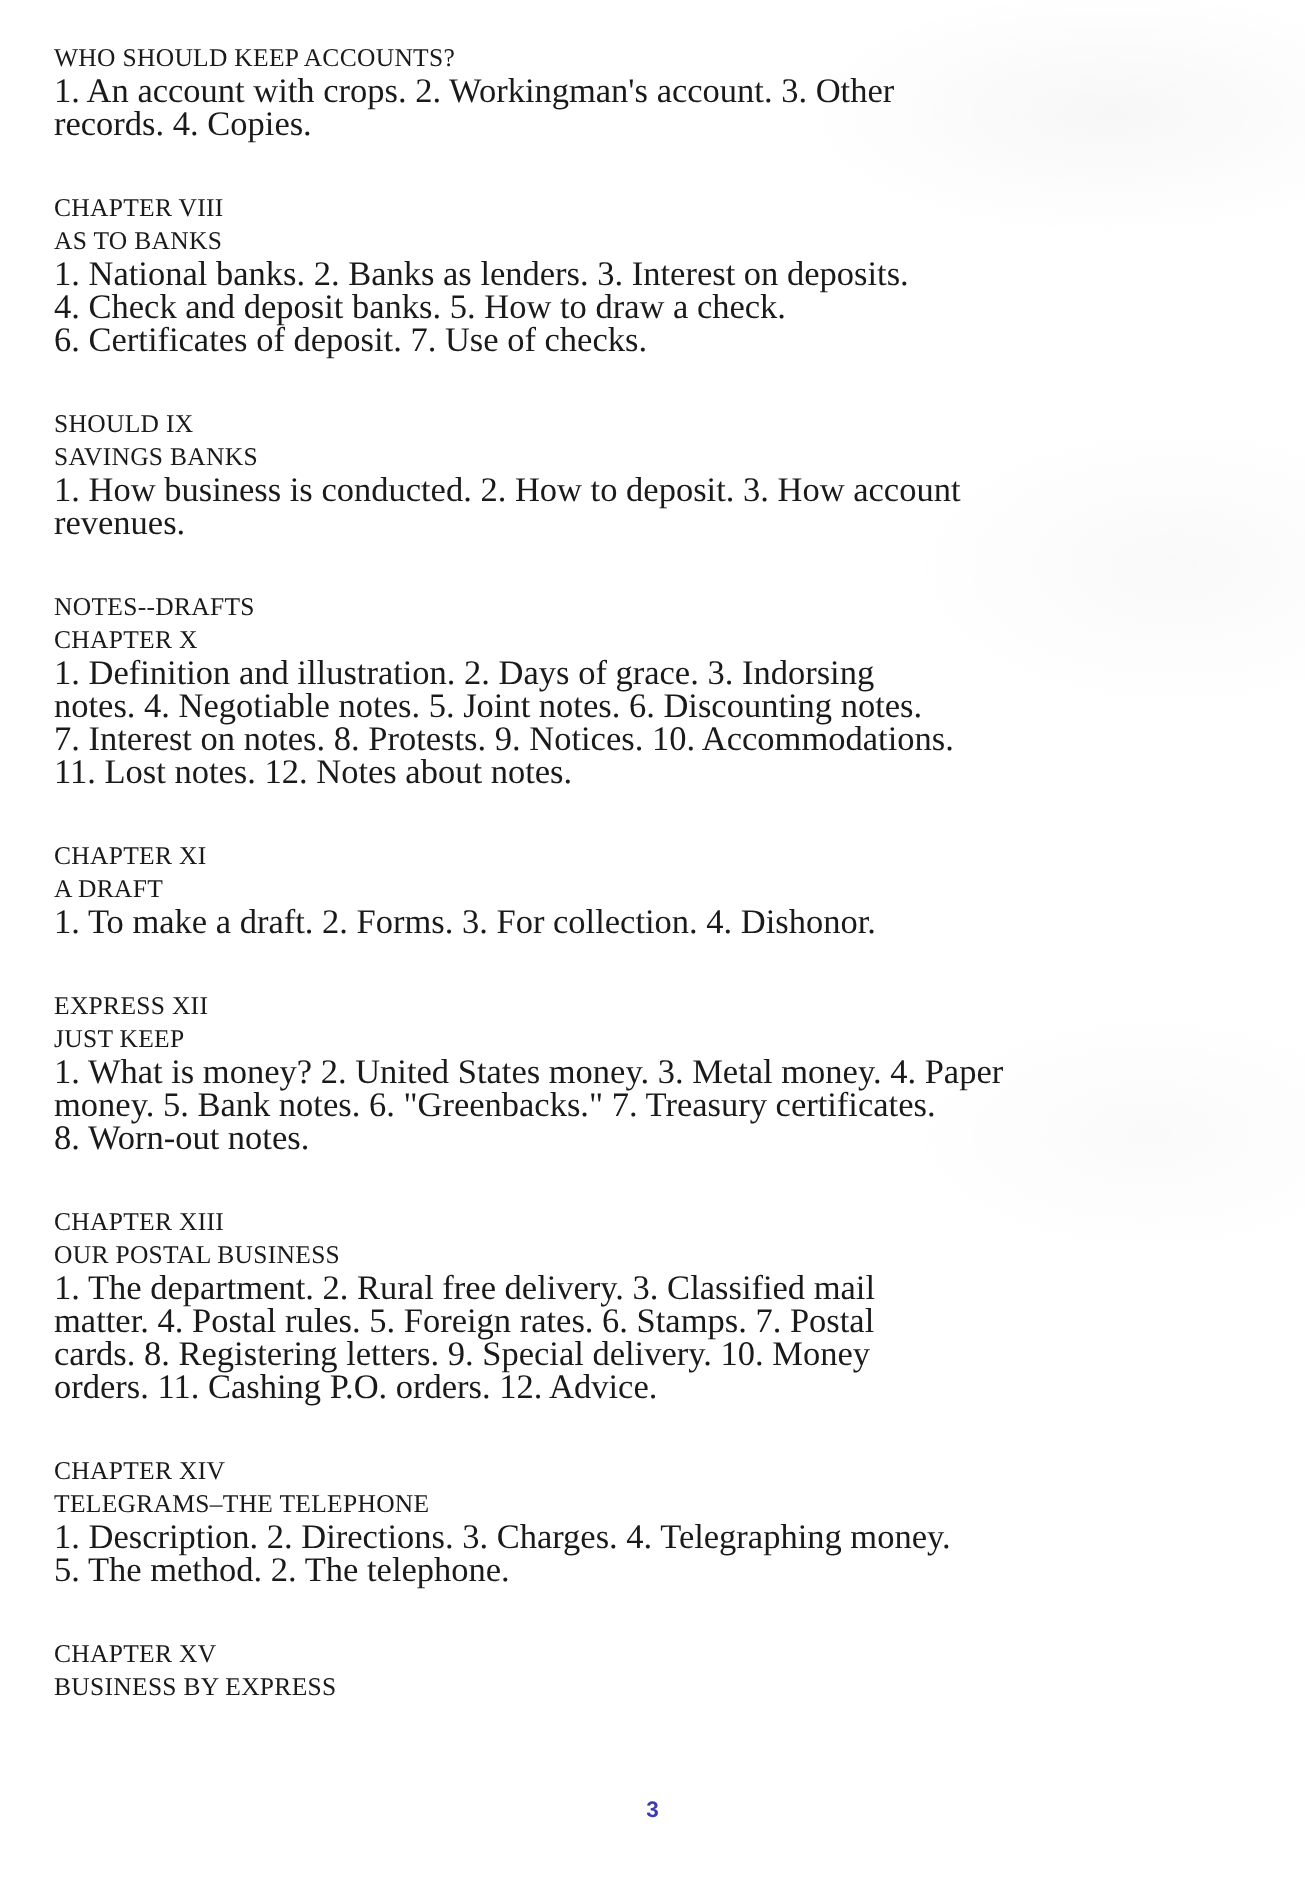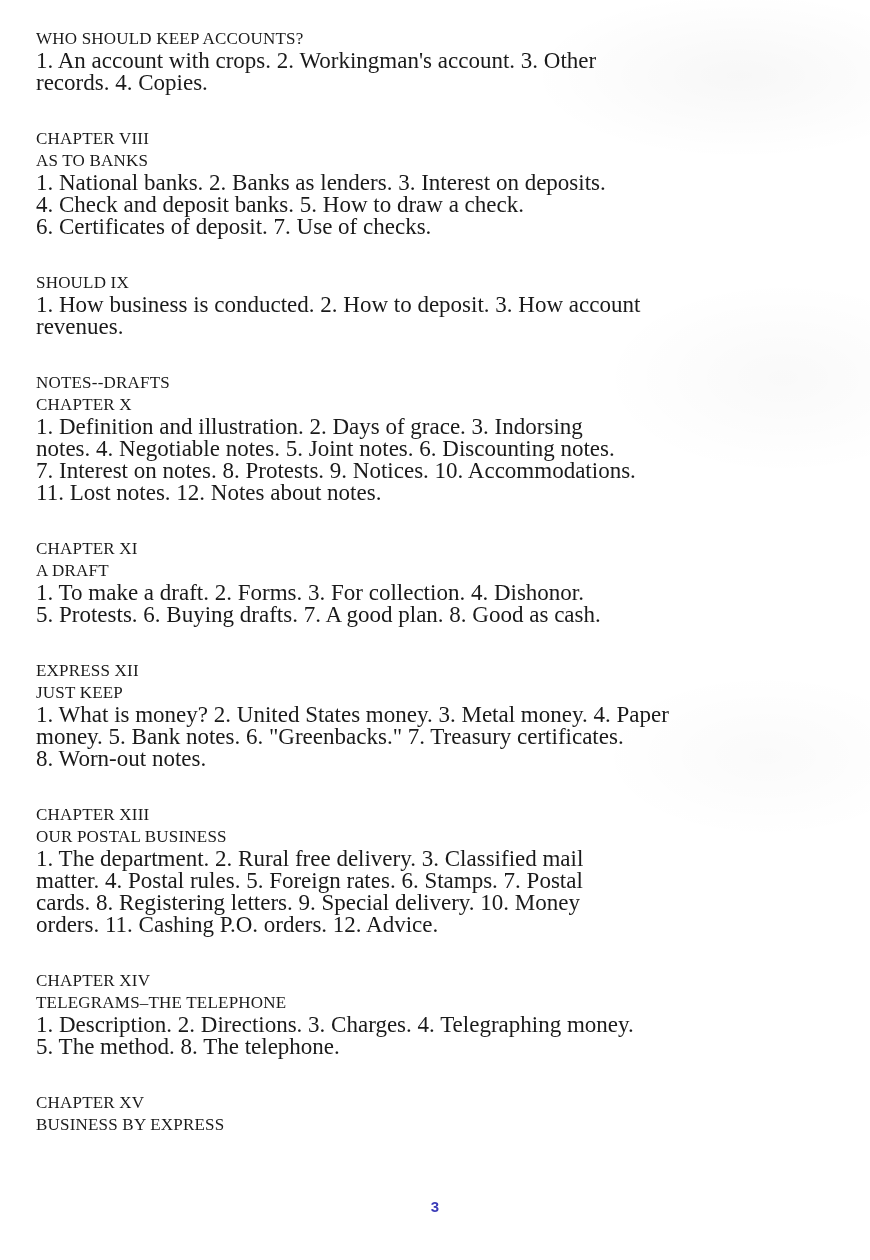--- a/index.html
+++ b/index.html
@@ -68,57 +68,57 @@
     </div>
     <div class="section">
       <div class="heading-line">CHAPTER VIII</div>
       <div class="heading-line">AS TO BANKS</div>
       <div class="body-line">1. National banks. 2. Banks as lenders. 3. Interest on deposits.</div>
       <div class="body-line">4. Check and deposit banks. 5. How to draw a check.</div>
       <div class="body-line">6. Certificates of deposit. 7. Use of checks.</div>
     </div>
     <div class="section">
       <div class="heading-line">SHOULD IX</div>
+      <div class="heading-line">SAVINGS BANKS</div>
       <div class="body-line">1. How business is conducted. 2. How to deposit. 3. How account</div>
       <div class="body-line">revenues.</div>
     </div>
     <div class="section">
       <div class="heading-line">NOTES--DRAFTS</div>
       <div class="heading-line">CHAPTER X</div>
       <div class="body-line">1. Definition and illustration. 2. Days of grace. 3. Indorsing</div>
       <div class="body-line">notes. 4. Negotiable notes. 5. Joint notes. 6. Discounting notes.</div>
       <div class="body-line">7. Interest on notes. 8. Protests. 9. Notices. 10. Accommodations.</div>
       <div class="body-line">11. Lost notes. 12. Notes about notes.</div>
     </div>
     <div class="section">
       <div class="heading-line">CHAPTER XI</div>
       <div class="heading-line">A DRAFT</div>
       <div class="body-line">1. To make a draft. 2. Forms. 3. For collection. 4. Dishonor.</div>
-      <div class="body-line">5. Protests. 6. Buying drafts. 7. A good plan. 8. Good as cash.</div>
     </div>
     <div class="section">
       <div class="heading-line">EXPRESS XII</div>
       <div class="heading-line">JUST KEEP</div>
       <div class="body-line">1. What is money? 2. United States money. 3. Metal money. 4. Paper</div>
       <div class="body-line">money. 5. Bank notes. 6. "Greenbacks." 7. Treasury certificates.</div>
       <div class="body-line">8. Worn-out notes.</div>
     </div>
     <div class="section">
       <div class="heading-line">CHAPTER XIII</div>
       <div class="heading-line">OUR POSTAL BUSINESS</div>
       <div class="body-line">1. The department. 2. Rural free delivery. 3. Classified mail</div>
       <div class="body-line">matter. 4. Postal rules. 5. Foreign rates. 6. Stamps. 7. Postal</div>
       <div class="body-line">cards. 8. Registering letters. 9. Special delivery. 10. Money</div>
       <div class="body-line">orders. 11. Cashing P.O. orders. 12. Advice.</div>
     </div>
     <div class="section">
       <div class="heading-line">CHAPTER XIV</div>
       <div class="heading-line">TELEGRAMS–THE TELEPHONE</div>
       <div class="body-line">1. Description. 2. Directions. 3. Charges. 4. Telegraphing money.</div>
-      <div class="body-line">5. The method. 8. The telephone.</div>
+      <div class="body-line">5. The method. 2. The telephone.</div>
     </div>
     <div class="section">
       <div class="heading-line">CHAPTER XV</div>
       <div class="heading-line">BUSINESS BY EXPRESS</div>
     </div>
   </div>
 
 <div class="page-number" style="color: rgb(59, 59, 184);">3</div>
 
 </body></html>

